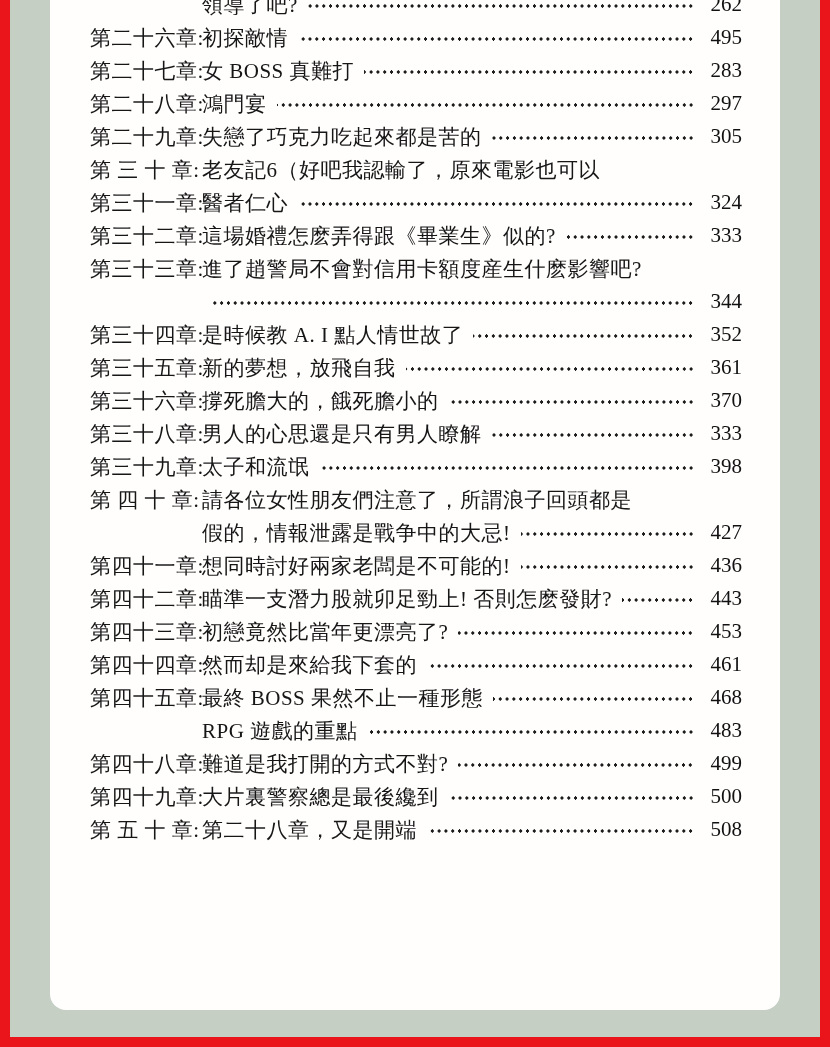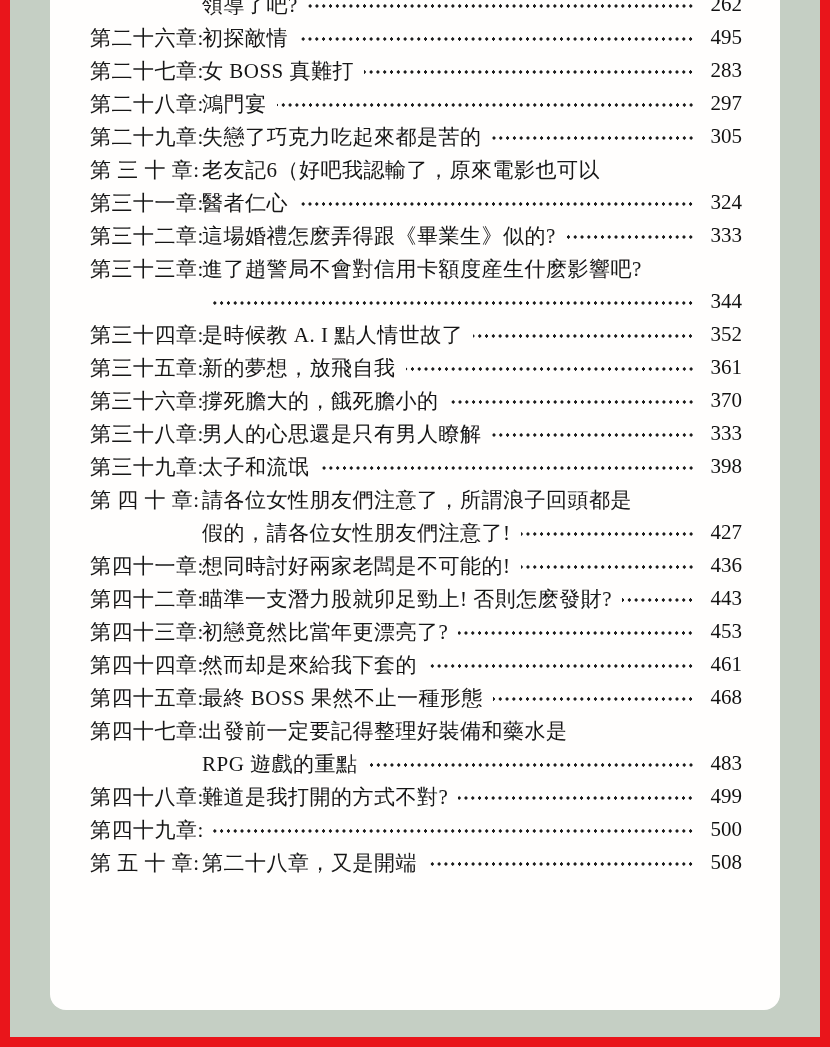--- a/index.html
+++ b/index.html
@@ -184,21 +184,21 @@
           <span class="page">398</span>
         </div>
       </div>
       <div class="row">
         <div class="line">
           <span class="label">第 四 十 章:</span>
           <span class="title">請各位女性朋友們注意了，所謂浪子回頭都是</span>
         </div>
         <div class="line">
           <span class="indent"></span>
-          <span class="title">假的，請各位女性朋友們注意了!</span>
+          <span class="title">假的，情報泄露是戰争中的大忌!</span>
           <span class="leader"></span>
           <span class="page">427</span>
         </div>
       </div>
       <div class="row">
         <div class="line">
           <span class="label">第四十一章:</span>
           <span class="title">想同時討好兩家老闆是不可能的!</span>
           <span class="leader"></span>
           <span class="page">436</span>
@@ -231,41 +231,38 @@
       <div class="row">
         <div class="line">
           <span class="label">第四十五章:</span>
           <span class="title">最終 BOSS 果然不止一種形態</span>
           <span class="leader"></span>
           <span class="page">468</span>
         </div>
       </div>
       <div class="row">
         <div class="line">
-          <span class="label">第四十七章:</span>
-          <span class="title">出發前一定要記得整理好裝備和藥水是</span>
-        </div>
-        <div class="line">
           <span class="indent"></span>
           <span class="title">RPG 遊戲的重點</span>
           <span class="leader"></span>
           <span class="page">483</span>
         </div>
       </div>
       <div class="row">
         <div class="line">
           <span class="label">第四十八章:</span>
           <span class="title">難道是我打開的方式不對?</span>
           <span class="leader"></span>
           <span class="page">499</span>
         </div>
       </div>
       <div class="row">
         <div class="line">
           <span class="label">第四十九章:</span>
+          <span class="title">大片裏警察總是最後纔到</span>
           <span class="leader"></span>
           <span class="page">500</span>
         </div>
       </div>
       <div class="row">
         <div class="line">
           <span class="label">第 五 十 章:</span>
           <span class="title">第二十八章，又是開端</span>
           <span class="leader"></span>
           <span class="page">508</span>

